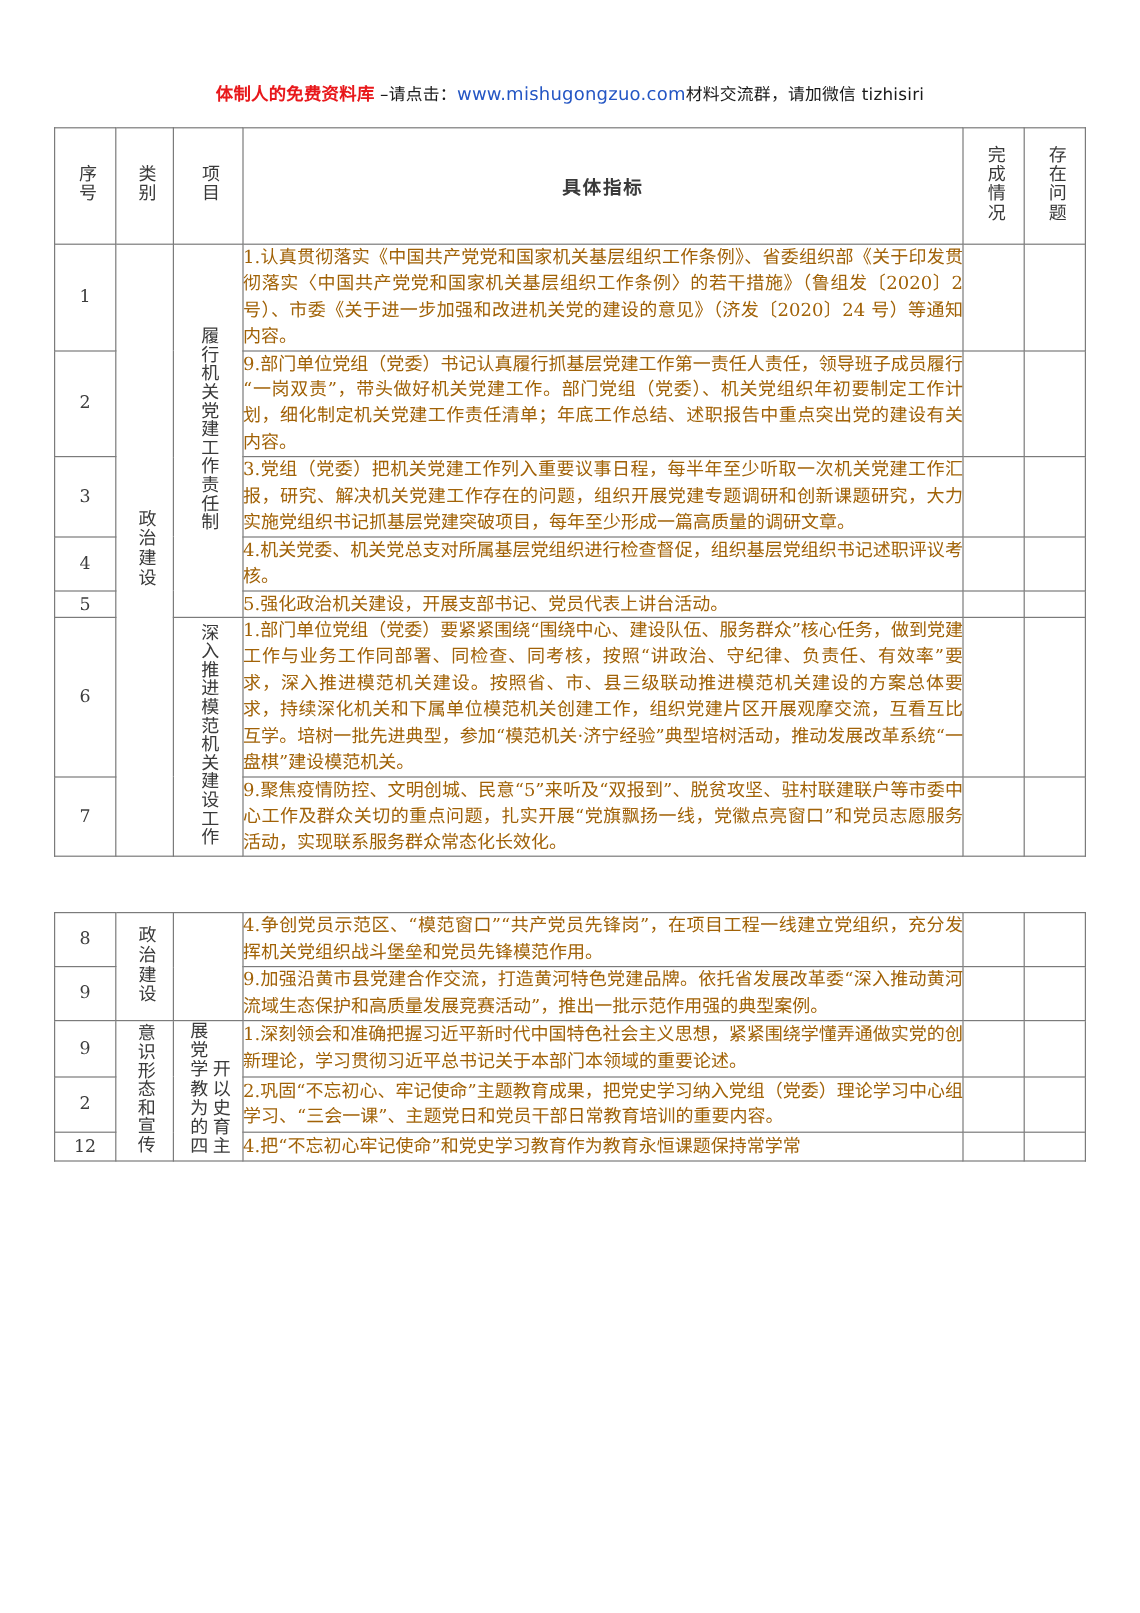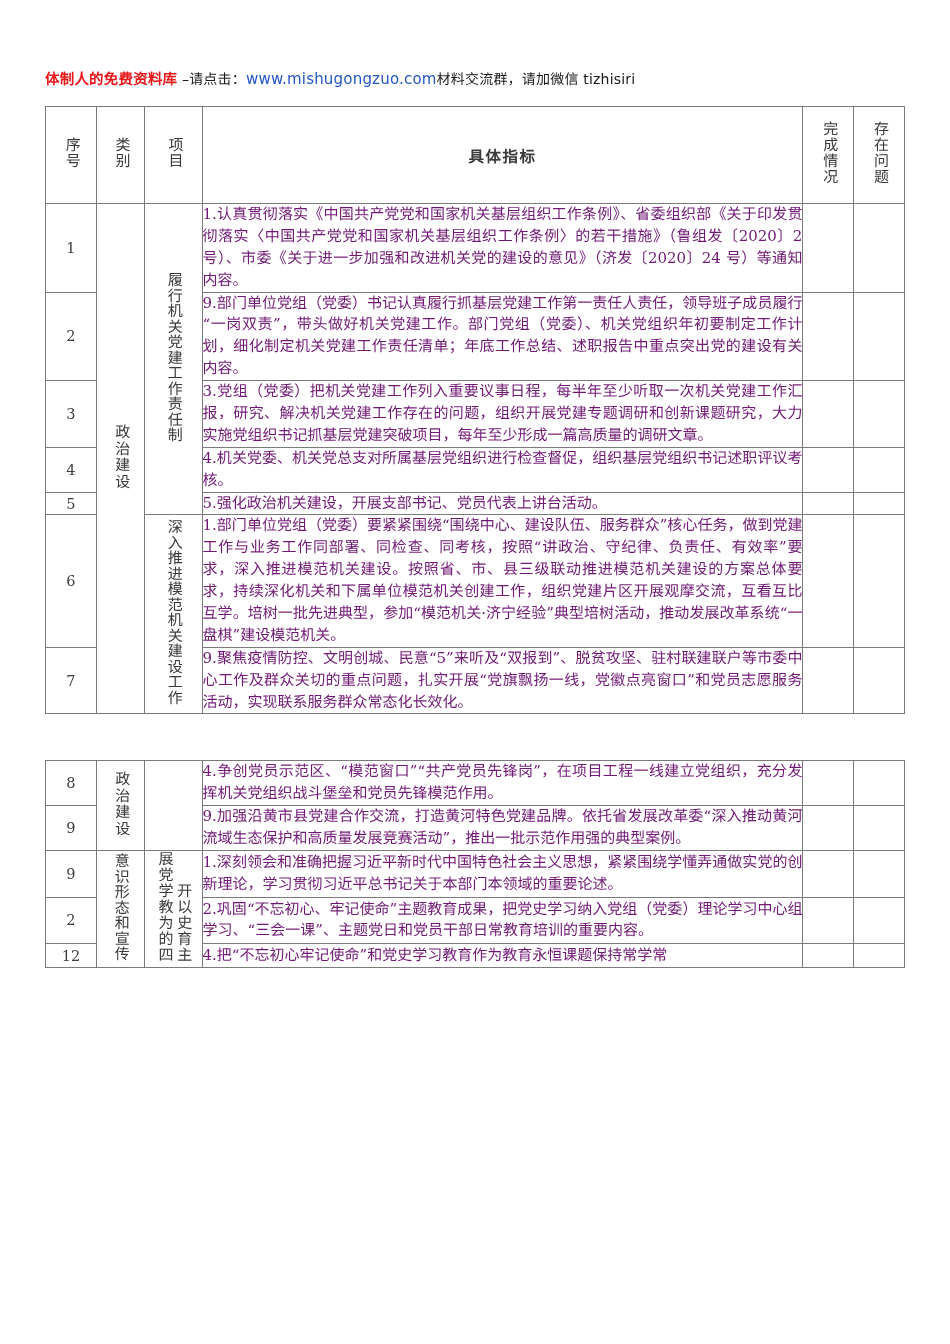--- a/index.html
+++ b/index.html
@@ -21,20 +21,21 @@
     height: 1344px;
     box-sizing: border-box;
     padding: 0 45px;
     position: relative;
   }
   
   .promo {
     height: 106px;
     display: flex;
     align-items: center;
+    justify-content: center;
     white-space: nowrap;
     padding-top: 52px;
     box-sizing: border-box;
   }
   .promo-line {
     font-size: 14.5px;
     line-height: 1;
     letter-spacing: 0.2px;
   }
   .promo-brand {
@@ -119,21 +120,21 @@
   }
   .vtext.tight { letter-spacing: 0.5px; line-height: 1.22; }
   .vtext.dbl {
     max-height: 168px;
     letter-spacing: 1px;
     line-height: 1.25;
   }
   .spec {
     font-size: 15px;
     line-height: 1.46;
-    color: #701a75;
+    color: #a16207;
     padding: 3px 5px 4px 6px;
     text-align: justify;
     text-justify: inter-ideograph;
     vertical-align: top;
   }
   .blank { background: #fff; }
   .gap { height: 46px; }
 </style>
 </head>
 <body>

